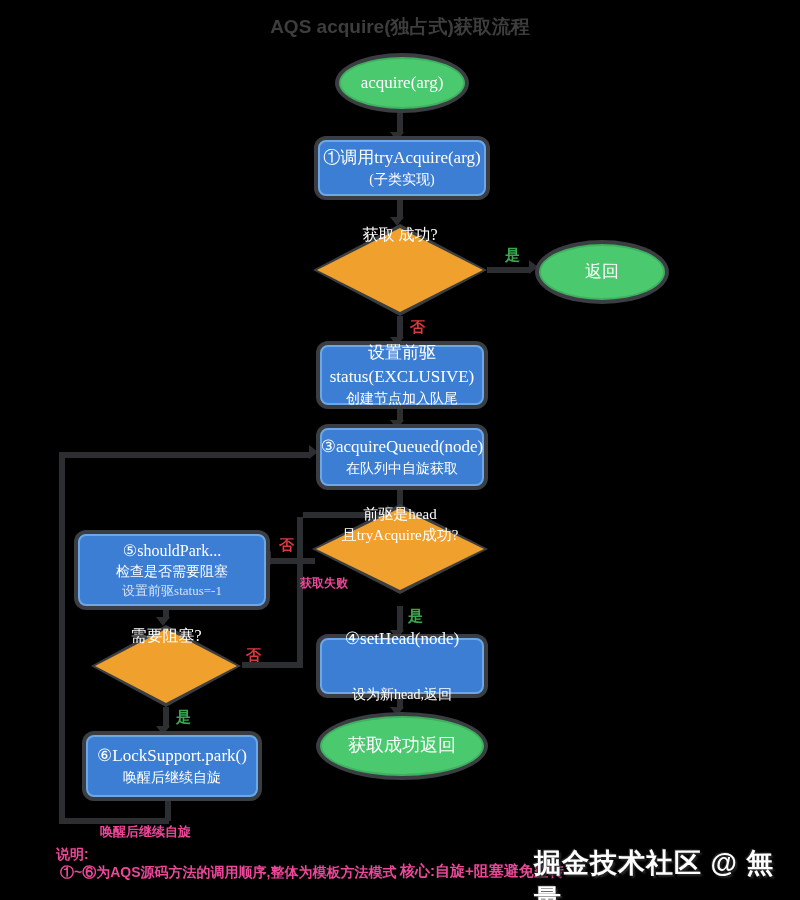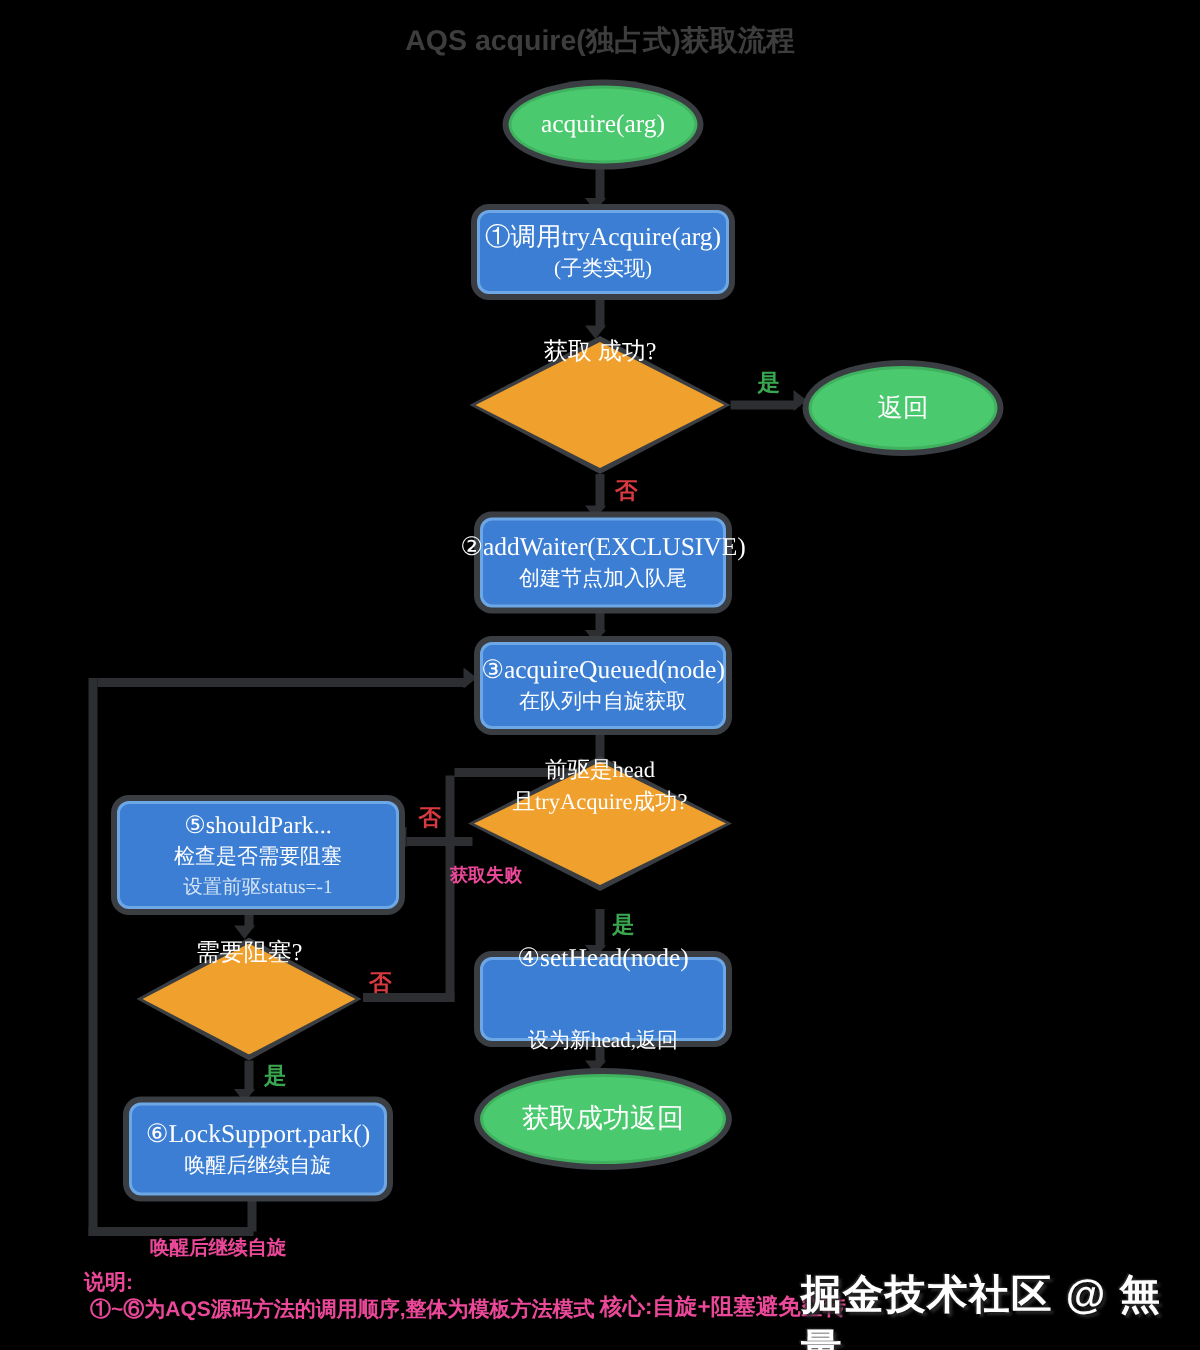--- a/index.html
+++ b/index.html
@@ -104,21 +104,21 @@
     <div class="diamond-label">
       <span>获取 成功?</span>
     </div>
   </div>
 
   <div class="node ellipse" style="left:539px;top:244px;width:122px;height:52px;">
     <span>返回</span>
   </div>
 
   <div class="node box" style="left:320px;top:345px;width:160px;height:56px;">
-    <span class="l1">②addWaiter(EXCLUSIVE)</span>
+    <span class="l1">设置前驱status(EXCLUSIVE)</span>
     <span class="l2">创建节点加入队尾</span>
   </div>
 
   <div class="node box" style="left:320px;top:428px;width:160px;height:54px;">
     <span class="l1">③acquireQueued(node)</span>
     <span class="l2">在队列中自旋获取</span>
   </div>
 
   <div class="diamond-wrap" style="left:312px;top:504px;width:176px;height:90px;text-decoration:underline;">
     <div class="diamond-bg"></div>

